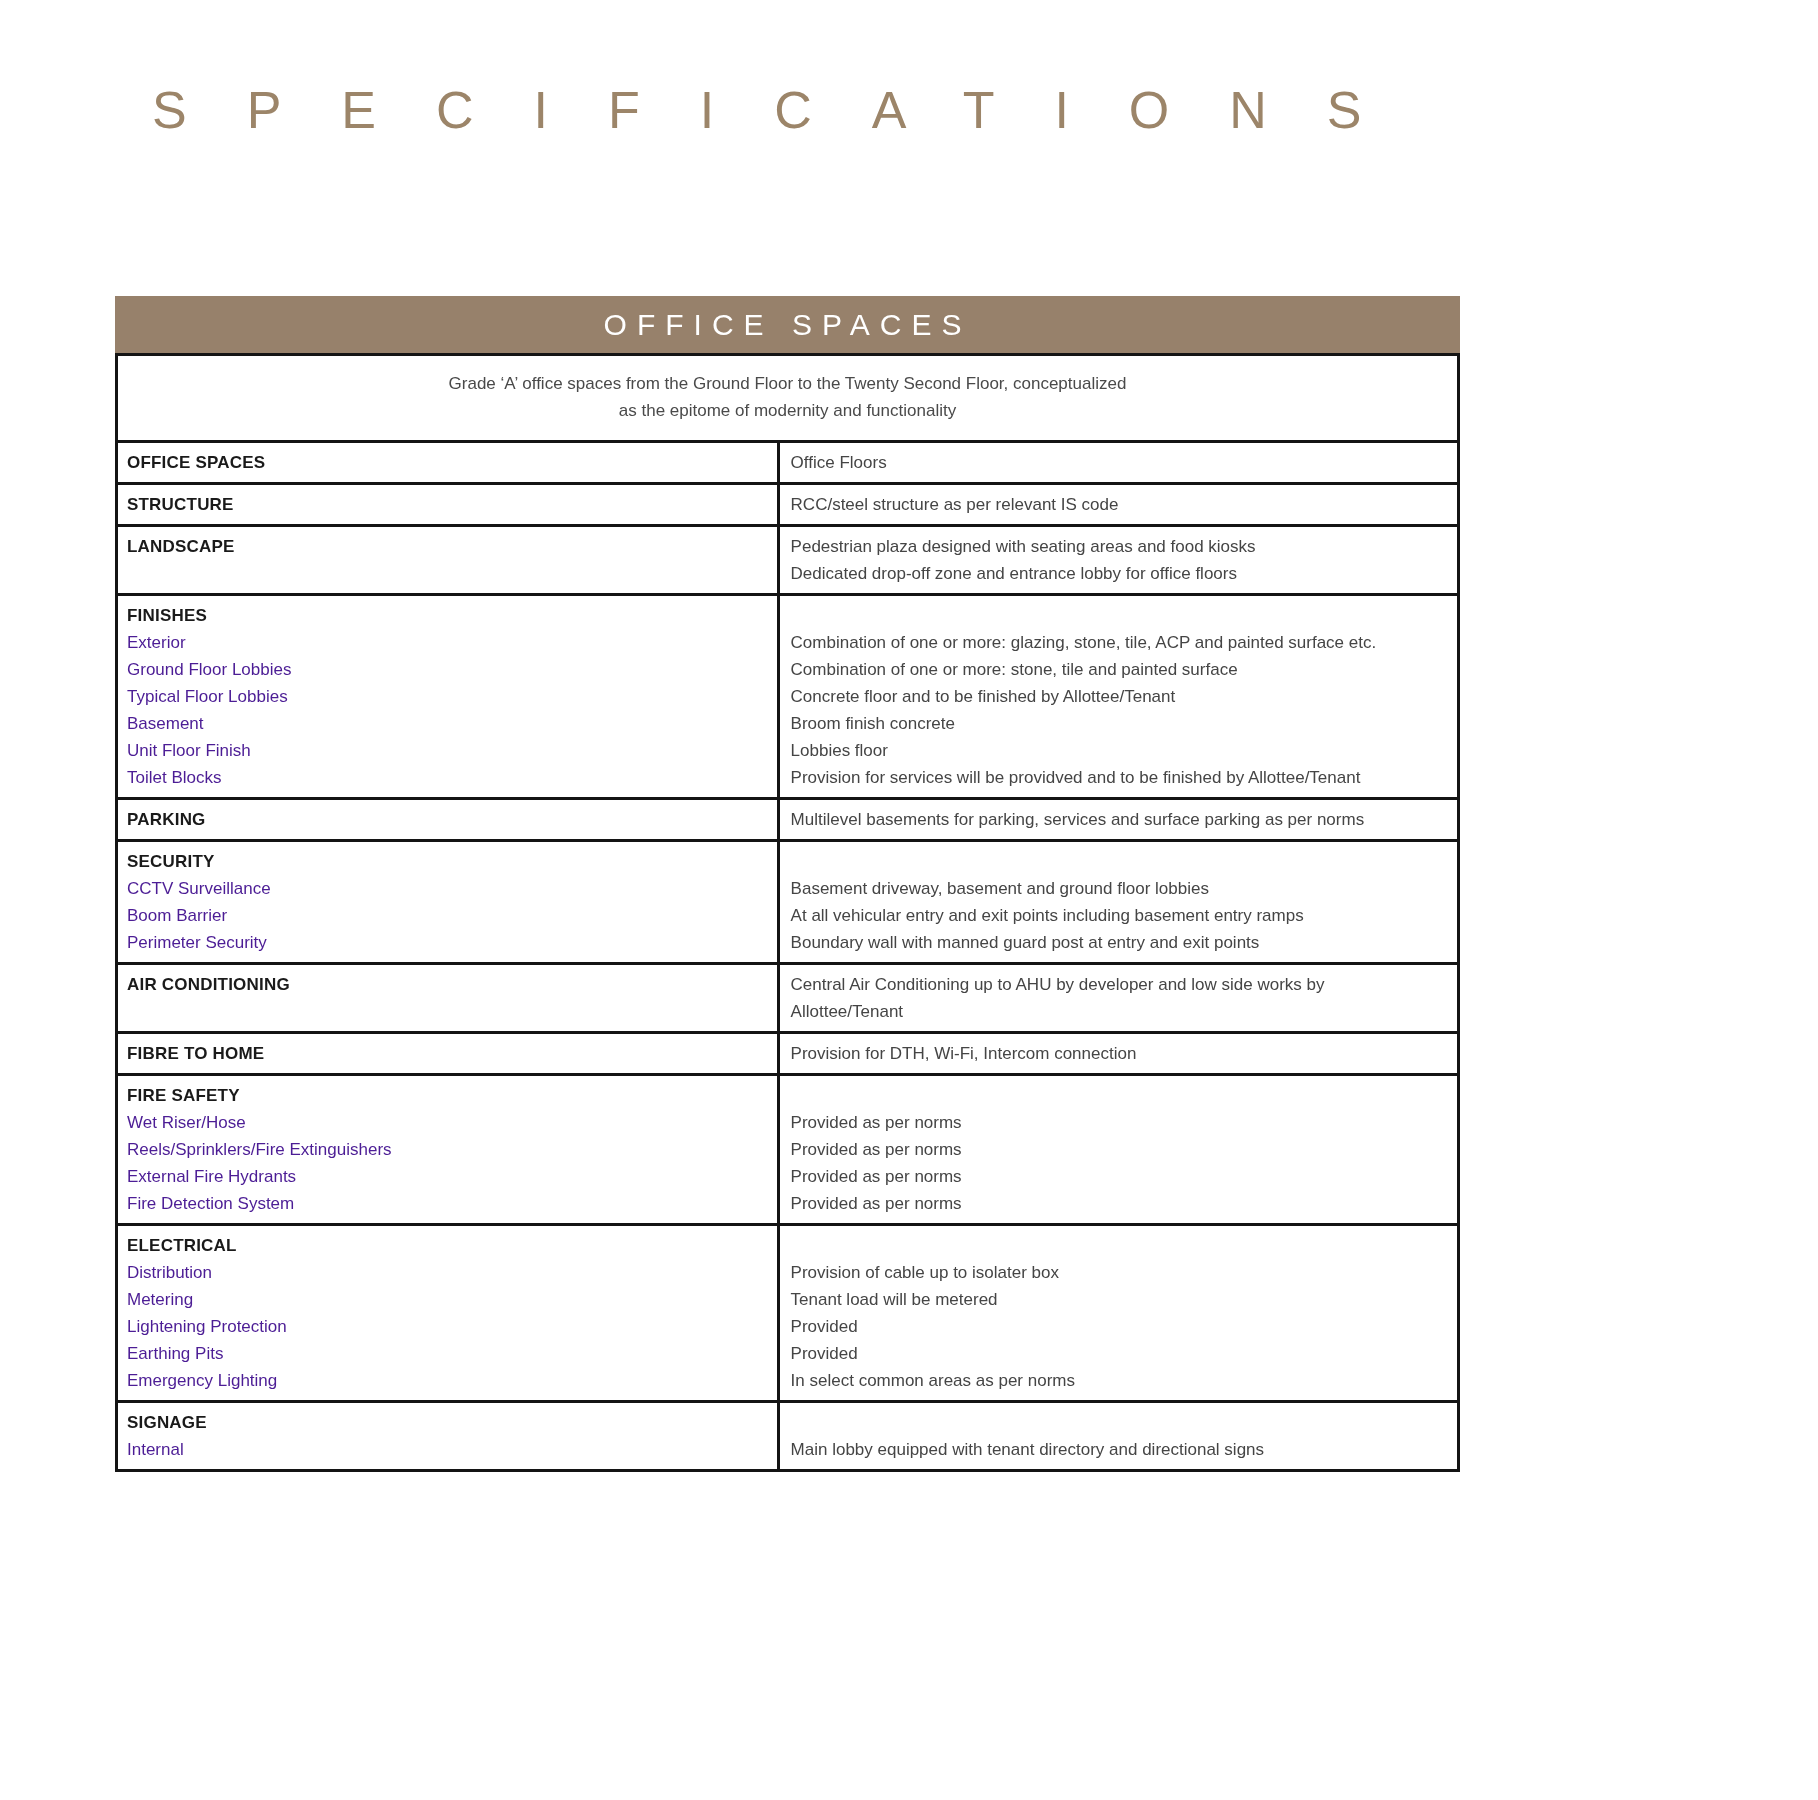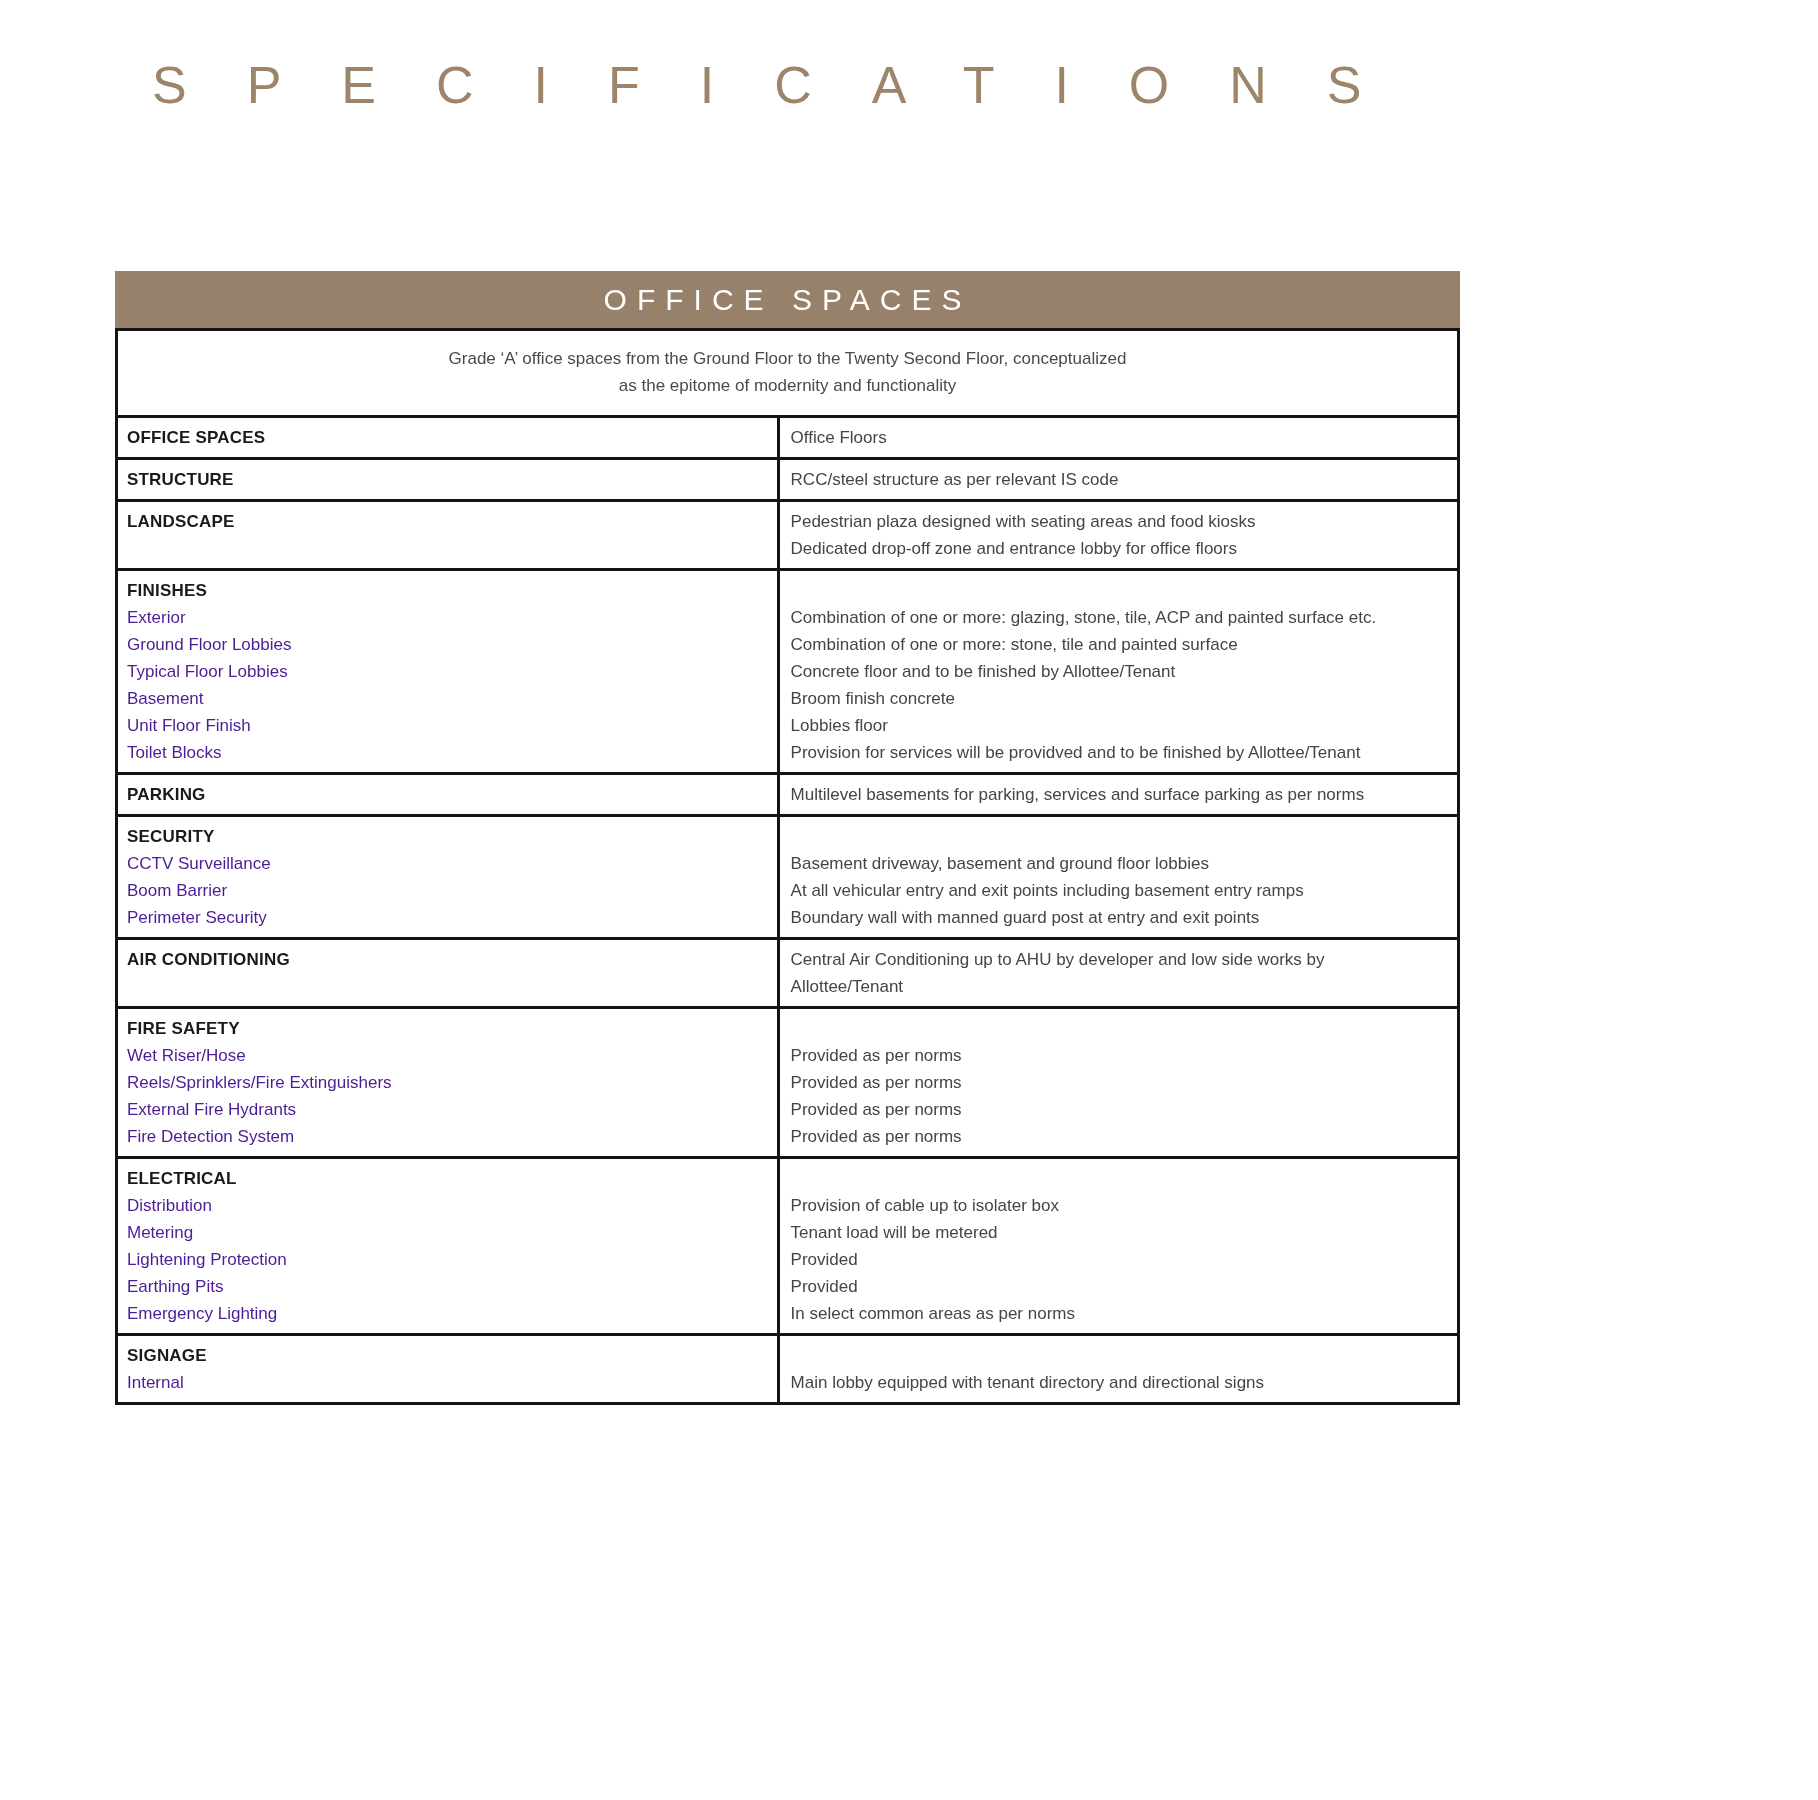--- a/index.html
+++ b/index.html
@@ -11,21 +11,21 @@
     --value-text: #454545;
     --intro-text: #4A4A4A;
   }
   * { margin: 0; padding: 0; box-sizing: border-box; }
   html, body {
     width: 1818px; height: 1800px;
     background: #ffffff;
     font-family: "Liberation Sans", sans-serif;
     overflow: hidden;
   }
-  .page { width: 1818px; height: 1742px; padding-top: 55px; }
+  .page { width: 1818px; height: 1742px; padding-top: 80px; }
   .page-title {
     margin-left: 152px;
     font-size: 52px;
     font-weight: 400;
     letter-spacing: 60px;
     color: var(--accent);
     white-space: nowrap;
   }
   .spec-block { margin-left: 115px; width: 1345px; margin-top: 156px; }
   .table-header {
@@ -167,20 +167,28 @@
             <td class="label-cell">
               <div class="row-heading">AIR CONDITIONING</div>
             </td>
             <td class="value-cell">
               <div class="value-line">Central Air Conditioning up to AHU by developer and low side works by</div>
               <div class="value-line">Allottee/Tenant</div>
             </td>
           </tr>
           <tr class="spec-row">
             <td class="label-cell">
+              <div class="row-heading">FIBRE TO HOME</div>
+            </td>
+            <td class="value-cell">
+              <div class="value-line">Provision for DTH, Wi-Fi, Intercom connection</div>
+            </td>
+          </tr>
+          <tr class="spec-row">
+            <td class="label-cell">
               <div class="row-heading">FIRE SAFETY</div>
               <div class="sub-label">Wet Riser/Hose</div>
               <div class="sub-label">Reels/Sprinklers/Fire Extinguishers</div>
               <div class="sub-label">External Fire Hydrants</div>
               <div class="sub-label">Fire Detection System</div>
             </td>
             <td class="value-cell">
               <div class="value-line spacer"></div>
               <div class="value-line">Provided as per norms</div>
               <div class="value-line">Provided as per norms</div>

